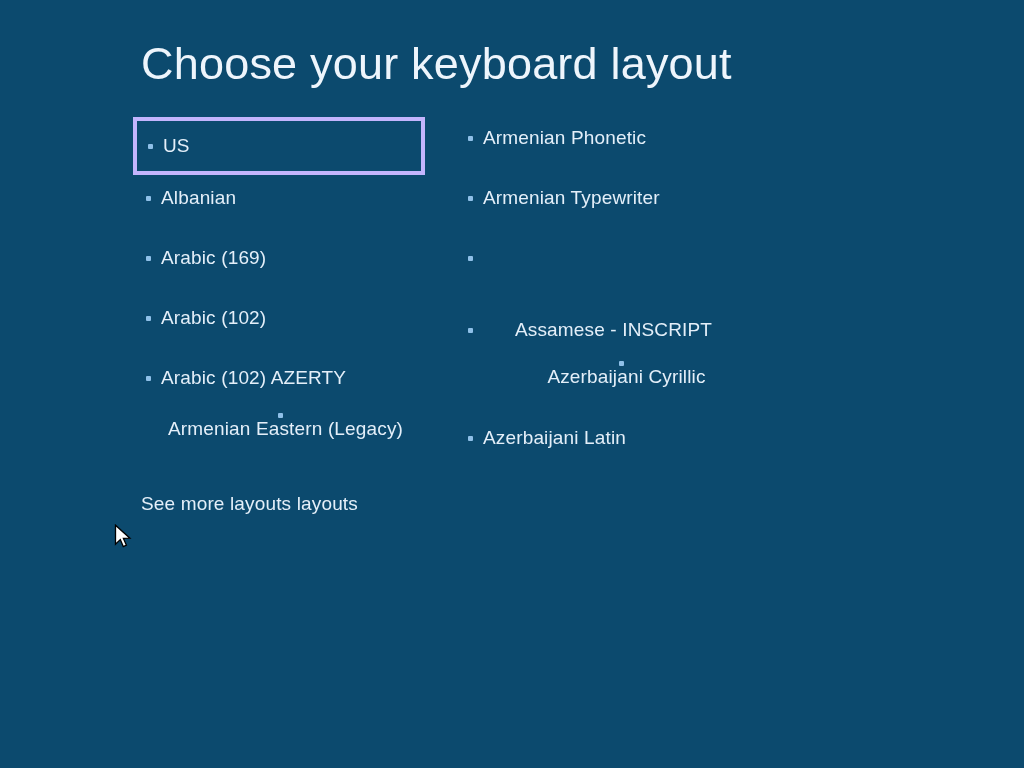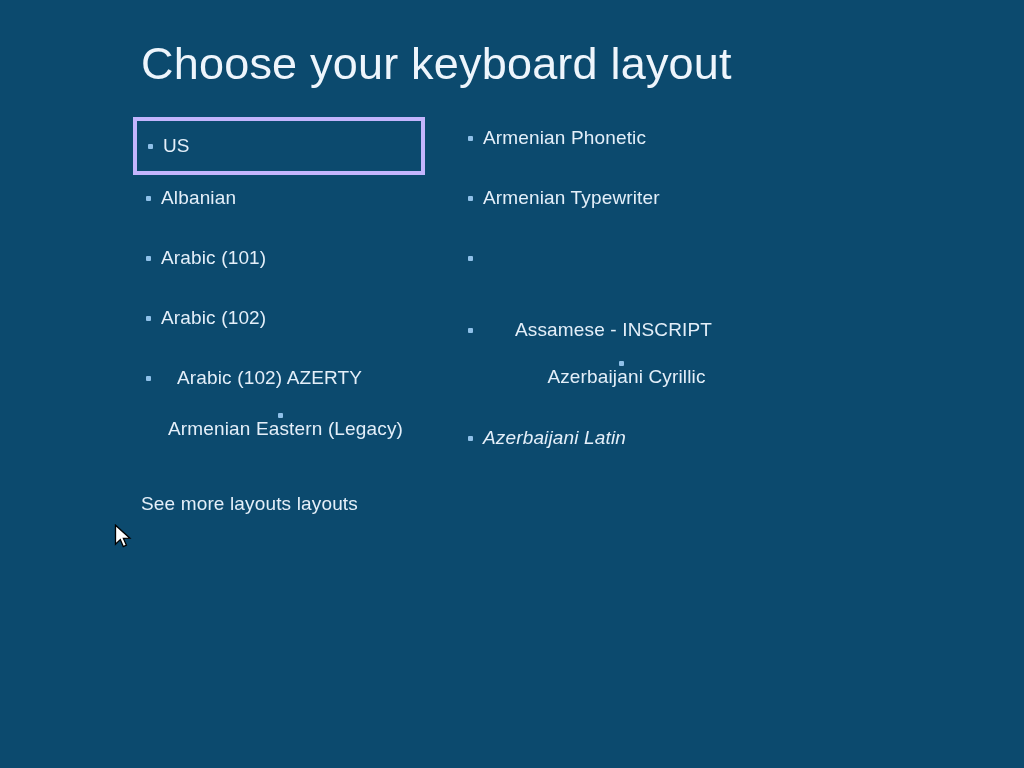--- a/index.html
+++ b/index.html
@@ -123,27 +123,27 @@
         <div class="layout-option focused" style="top: 117px;">
           <span class="bullet" style="background: rgb(143, 192, 232);"></span>
           <span class="label">US</span>
         </div>
         <div class="layout-option" style="top: 180px;">
           <span class="bullet" style="background: rgb(143, 192, 232);"></span>
           <span class="label">Albanian</span>
         </div>
         <div class="layout-option" style="top: 240px;">
           <span class="bullet" style="background: rgb(143, 192, 232);"></span>
-          <span class="label">Arabic (101)</span>
+          <span class="label">Arabic (169)</span>
         </div>
         <div class="layout-option" style="top: 300px; align-items: center;">
           <span class="bullet" style="background: rgb(143, 192, 232);"></span>
           <span class="label">Arabic (102)</span>
         </div>
-        <div class="layout-option" style="top: 360px; gap: 16px;">
+        <div class="layout-option" style="top: 360px;">
           <span class="bullet" style="background: rgb(143, 192, 232);"></span>
           <span class="label">Arabic (102) AZERTY</span>
         </div>
         <div class="layout-option" style="top: 412px; flex-direction: column;">
           <span class="bullet" style="background: rgb(143, 192, 232);"></span>
           <span class="label">Armenian Eastern (Legacy)</span>
         </div>
       </div>
     <div id="column-2" class="layout-column">
         <div class="layout-option" style="top: 120px;">
@@ -158,21 +158,21 @@
           <span class="bullet" style="background: rgb(143, 192, 232);"></span>
         </div>
         <div class="layout-option" style="top: 312px; gap: 32px;">
           <span class="bullet" style="background: rgb(143, 192, 232);"></span>
           <span class="label">Assamese - INSCRIPT</span>
         </div>
         <div class="layout-option" style="top: 360px; flex-direction: column;">
           <span class="bullet" style="background: rgb(143, 192, 232);"></span>
           <span class="label">Azerbaijani Cyrillic</span>
         </div>
-        <div class="layout-option" style="top: 420px; font-style: italic;">
+        <div class="layout-option" style="top: 420px;">
           <span class="bullet" style="background: rgb(143, 192, 232);"></span>
           <span class="label">Azerbaijani Latin</span>
         </div>
       </div>
   </div>
 
   <div id="see-more-link">See more layouts layouts</div>
 
   <div id="mouse-cursor" style="left: 114px; top: 524px;">
     <svg width="20" height="28" viewBox="0 0 20 28" xmlns="http://www.w3.org/2000/svg">

